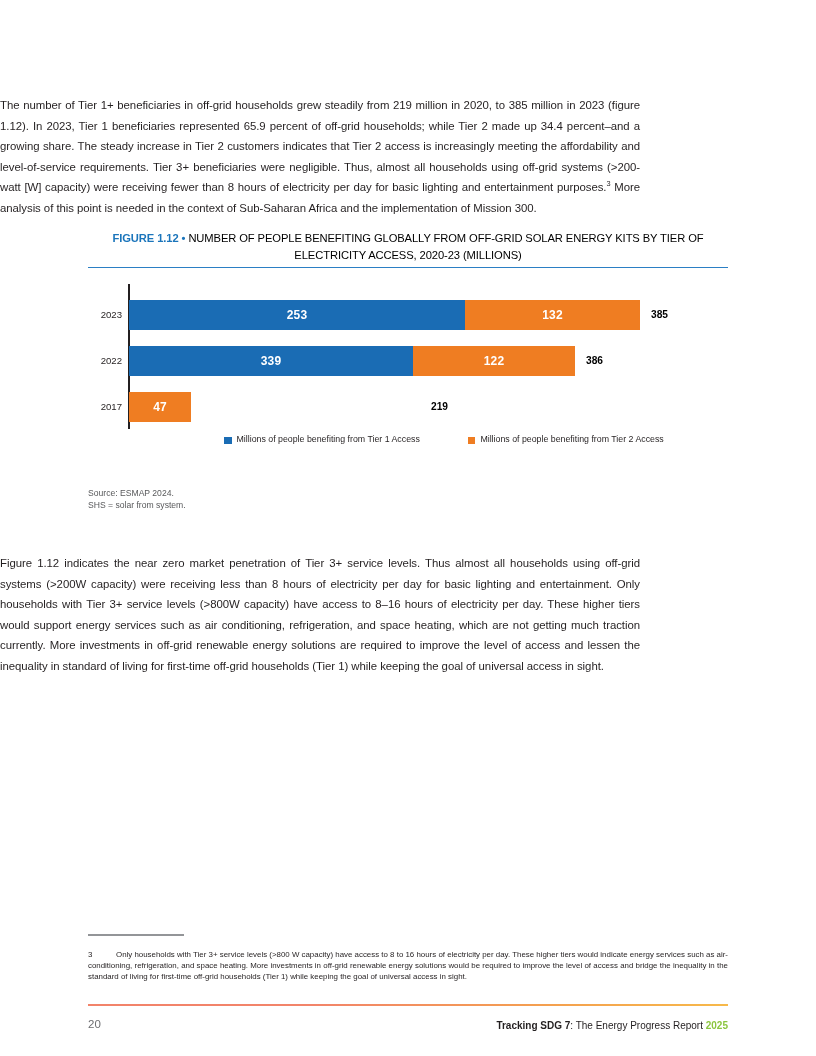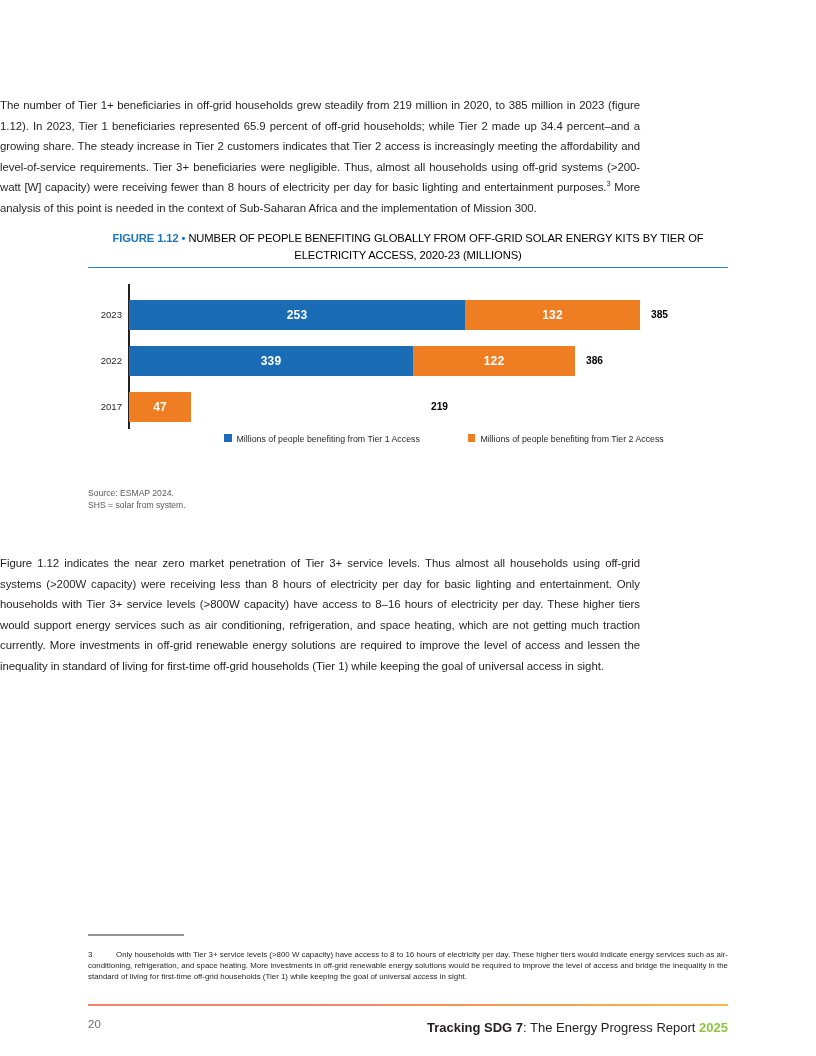--- a/index.html
+++ b/index.html
@@ -142,21 +142,21 @@
   .legend {
     position: absolute;
     top: 150px;
     left: 41px;
     width: 600px;
     display: flex;
     align-items: center;
   }
   .legend-item {
     display: flex;
-    align-items: flex-start;
+    align-items: flex-end;
   }
   .legend-swatch {
     width: 7.5px;
     height: 7.5px;
     flex: 0 0 auto;
     margin-right: 5px;
   }
   .legend-swatch.s1 { background: #1a6cb4; }
   .legend-swatch.s2 { background: #ef7d22; }
   .legend-text {
@@ -213,21 +213,21 @@
     position: absolute;
     left: 88px;
     top: 1018px;
     font-size: 11.5px;
     color: #6d6e71;
   }
   .footer-title {
     position: absolute;
     right: 88px;
     top: 1020px;
-    font-size: 13px;
+    font-size: 10px;
     color: #231f20;
     white-space: nowrap;
   }
   .footer-title .ft-bold { font-weight: bold; }
   .footer-title .ft-year {
     font-weight: bold;
     color: #8cc63f;
   }
 </style>
 </head>

